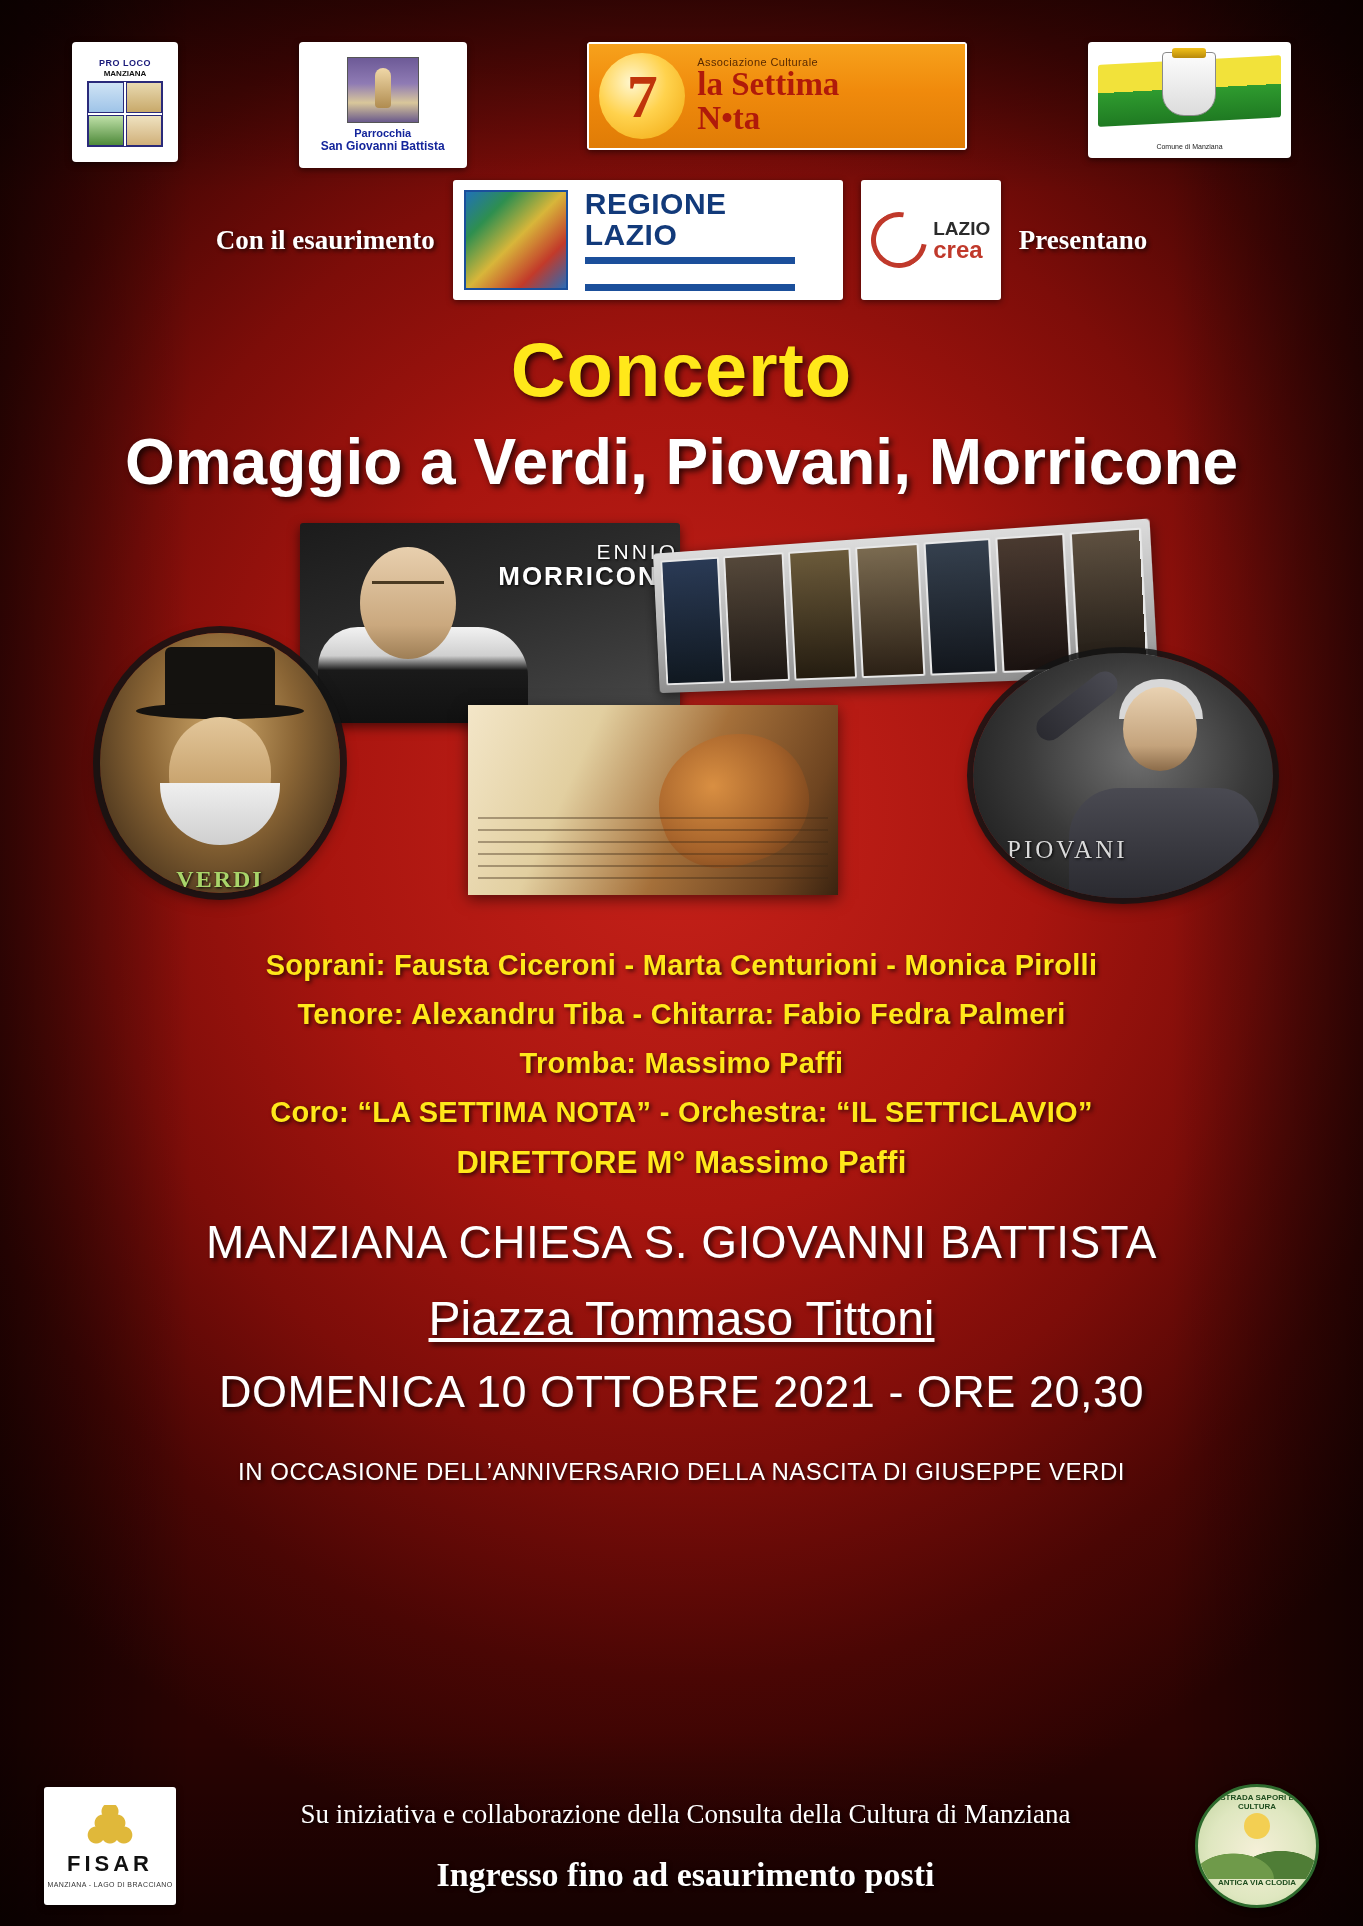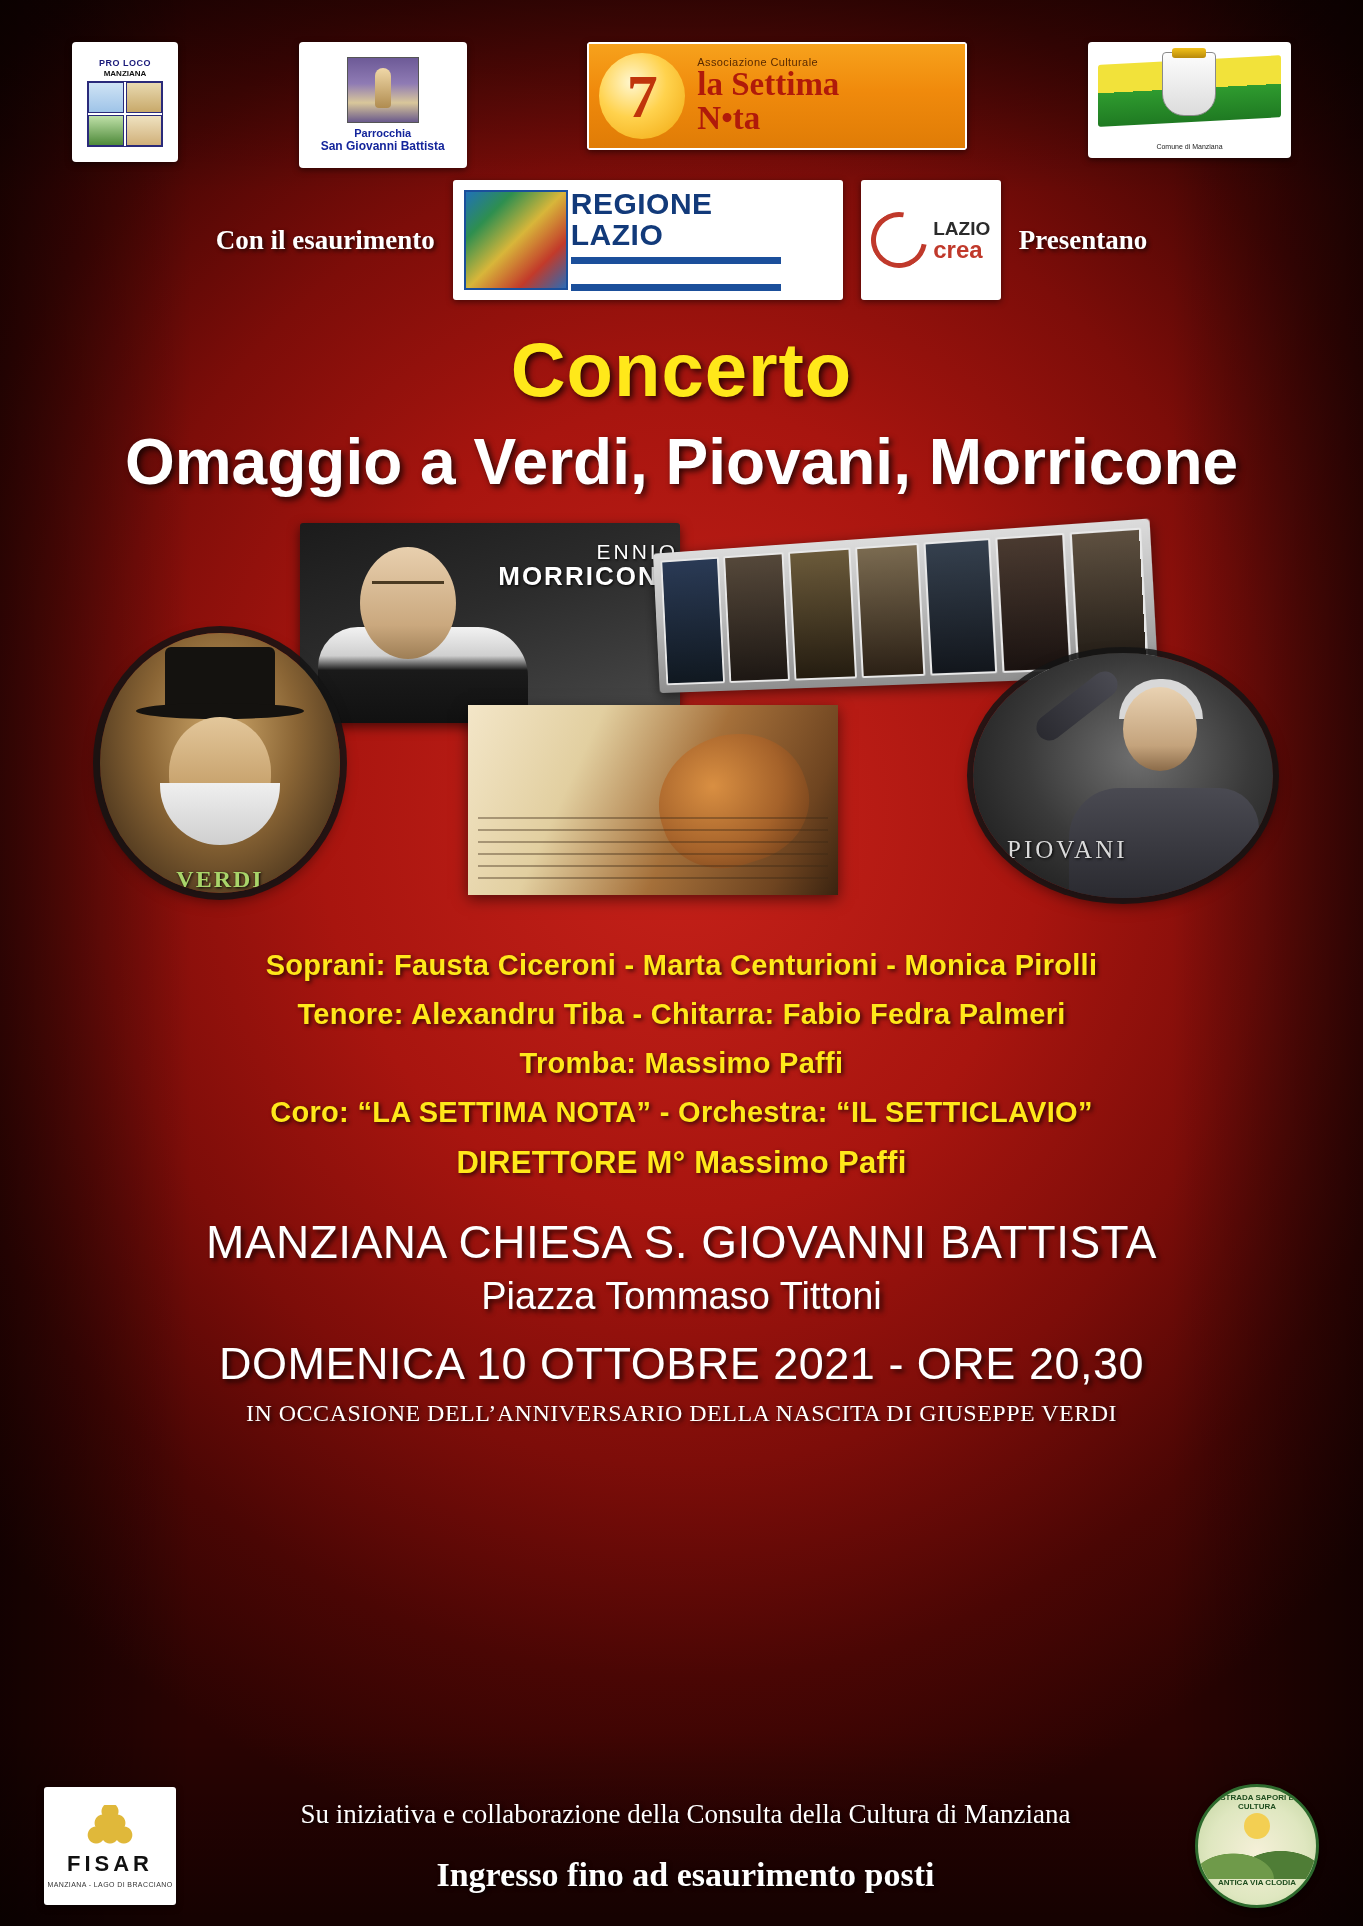--- a/index.html
+++ b/index.html
@@ -165,21 +165,21 @@
     text-shadow: 2px 2px 4px rgba(0,0,0,0.7);
     white-space: nowrap;
   }
   .logo-regione { width: 390px; height: 120px; background: #fff; border-radius: 3px; display: flex; align-items: center; box-shadow: 0 2px 6px rgba(0,0,0,0.5); }
   .reg-emblem {
     width: 104px; height: 100px; margin-left: 8px;
     background: linear-gradient(135deg,#1f6fc0 0%, #2e8f4f 25%, #d8b63a 50%, #c23a2a 75%, #1f6fc0 100%);
     border: 3px solid #fff;
     box-shadow: 0 0 0 2px #1b4f9b inset;
   }
-  .reg-text { }
+  .reg-text { margin-left: 14px; }
   .reg-l1 { font-size: 30px; font-weight: bold; color: #123a7a; font-family: "Liberation Sans", sans-serif; letter-spacing: .5px; line-height: 1; }
   .reg-l2 { font-size: 30px; font-weight: bold; color: #123a7a; font-family: "Liberation Sans", sans-serif; letter-spacing: .5px; line-height: 1.05; }
   .reg-bars { margin-top: 6px; width: 210px; height: 20px;
     background: repeating-linear-gradient(90deg,#1b4f9b 0 1px,#1b4f9b 0 1px);
     border-top: 7px solid #1b4f9b; border-bottom: 7px solid #1b4f9b; background: none;
   }
   .logo-laziocrea { width: 140px; height: 120px; background: #fff; border-radius: 3px; display: flex; align-items: center; justify-content: center; box-shadow: 0 2px 6px rgba(0,0,0,0.5); }
   .lc-c {
     width: 46px; height: 46px; border: 5px solid #c0392b; border-radius: 50%;
     border-right-color: transparent; transform: rotate(-35deg);
@@ -364,31 +364,32 @@
 
   
   .venue { text-align: center; margin-top: 34px; color: #fff; }
   .venue-1 {
     font-family: "Liberation Sans", sans-serif;
     font-size: 46px; letter-spacing: .5px;
     text-shadow: 3px 3px 5px rgba(0,0,0,0.7);
   }
   .venue-2 {
     font-family: "Liberation Sans", sans-serif;
-    font-size: 38px; margin-top: 6px;
+    font-size: 48px; margin-top: 22px;
     text-shadow: 3px 3px 5px rgba(0,0,0,0.7);
+    text-decoration: underline;
   }
   .venue-3 {
     font-family: "Liberation Sans", sans-serif;
     font-size: 45px; margin-top: 20px; letter-spacing: .5px;
     text-shadow: 3px 3px 5px rgba(0,0,0,0.7);
   }
   .venue-4 {
-    font-family: Liberation Serif, serif;
-    font-size: 24px; margin-top: 10px; letter-spacing: .5px;
+    font-family: Liberation Sans, sans-serif;
+    font-size: 24px; margin-top: 40px; letter-spacing: .5px;
     text-shadow: 2px 2px 4px rgba(0,0,0,0.7);
   }
 
   
   .footer {
     position: absolute;
     left: 0; right: 0; bottom: 18px;
     padding: 0 44px;
     box-sizing: border-box;
   }

